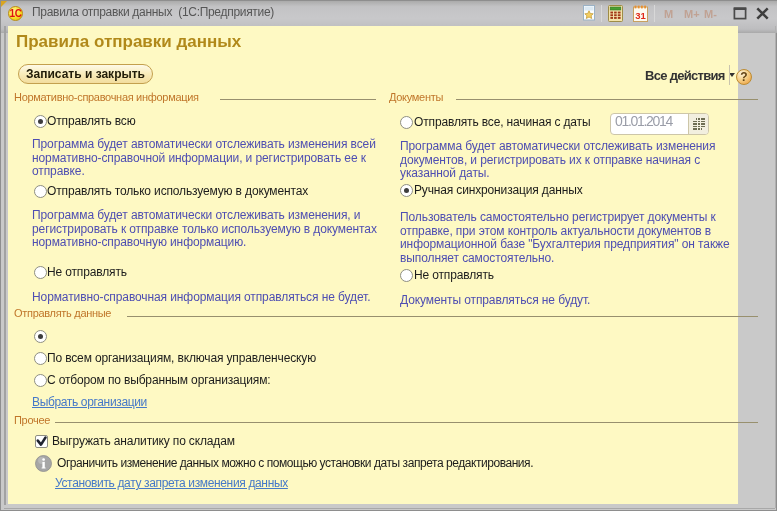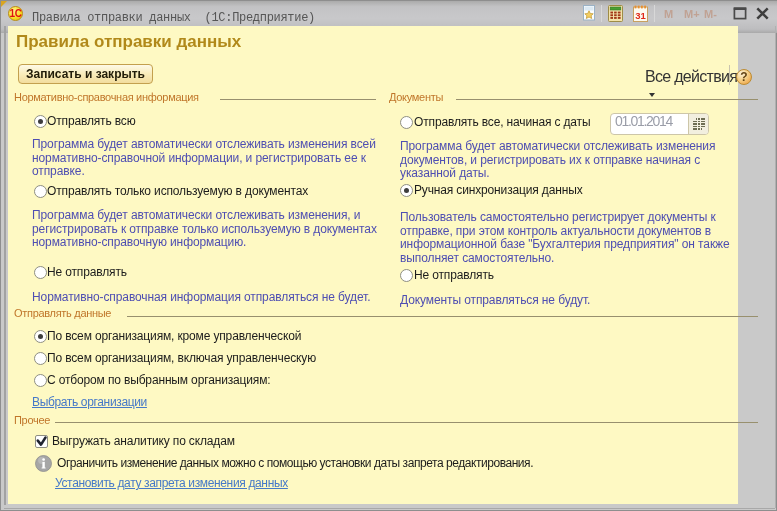--- a/index.html
+++ b/index.html
@@ -11,30 +11,30 @@
 #bgroove { position:absolute; left:3px; top:507px; width:771px; height:1px; background:#a8a8a8; }
 #rshade { position:absolute; left:774px; top:25px; width:1px; height:482px; background:#b0b0b0; }
 #titlebar { position:absolute; left:0; top:0; width:777px; height:32px;
   background:linear-gradient(#ababab,#c3c3c5 18%,#c8c8ca 55%,#bdbdbf 88%,#a9a9a9); }
 #corner { position:absolute; left:0; top:0; width:0; height:0;
   border-top:6px solid #d9a520; border-right:6px solid transparent; }
 #logo { position:absolute; left:7px; top:5px; width:15px; height:15px; border-radius:50%;
   background:radial-gradient(circle at 35% 30%, #fff48a, #f8d823 60%, #d8a800);
   border:1px solid #b98c10; color:#e01111; font-weight:bold; font-size:10px;
   text-align:center; line-height:14px; letter-spacing:-0.5px; }
-#title { position:absolute; left:31px; top:10px; font-size:12px; color:#565656; letter-spacing:-0.3px;font-family:Liberation Mono, monospace; }
+#title { position:absolute; left:31px; top:4px; font-size:12px; color:#565656; letter-spacing:-0.3px; }
 .tsep { position:absolute; top:4px; width:1px; height:17px; background:#9a9a9a; border-right:1px solid #d8d8d8; }
 .mbtn { position:absolute; top:7px; font-size:11px; font-weight:bold; color:#c0a294; }
 #client { position:absolute; left:7px; top:25px; width:730px; height:478px; background:#fef9c3; }
 h1 { position:absolute; left:8px; top:6px; font-size:17px; font-weight:bold; color:#b1891a; }
 #savebtn { position:absolute; left:10px; top:38px; width:135px; height:20px;
   background:linear-gradient(#fdfae8,#f9ecba 50%,#f2dd9e);
-  border:1px solid #c3a04e; border-radius:4px;
+  border:1px solid #c3a04e; border-radius:10px;
   font-size:12px; font-weight:bold; color:#211c08; text-align:center; line-height:18px; }
-#alldo { position:absolute; left:637px; top:42px; font-size:16px; color:#333; letter-spacing:-0.7px; }
+#alldo { position:absolute; left:637px; top:42px; font-size:13px; color:#333; letter-spacing:-0.7px;font-weight:bold; }
 #alldo .arr { display:inline-block; width:0; height:0; border-left:3.5px solid transparent;
   border-right:3.5px solid transparent; border-top:4px solid #333; margin-left:4px; vertical-align:3px; }
 #asep { position:absolute; left:721px; top:39px; width:1px; height:20px; background:#c9c4ae; }
 #help { position:absolute; left:728px; top:43px; width:16px; height:16px; border-radius:50%;
   background:radial-gradient(circle at 32% 26%, #fcf3da, #f5d088 45%, #eeab52 80%, #e9a344);
   border:1px solid #bd8c32; color:#634416; font-size:12px; font-weight:bold;
   text-align:center; line-height:14px; }
 .grouphead { position:absolute; font-size:11px; color:#c0762a; white-space:nowrap; letter-spacing:-0.3px; }
 .groupline { position:absolute; height:1px; background:#98906e; }
 .radio { position:absolute; width:13px; height:13px; border-radius:50%;
@@ -160,21 +160,20 @@
     <div class="radio sel" style="left:392px;top:158px"></div>
     <div class="lbl" style="left:406px;top:157px">Ручная синхронизация данных</div>
     <div class="desc" style="left:392px;top:185px">Пользователь самостоятельно регистрирует документы к<br>отправке, при этом контроль актуальности документов в<br>информационной базе "Бухгалтерия предприятия" он также<br>выполняет самостоятельно.</div>
     <div class="radio" style="left:392px;top:243px"></div>
     <div class="lbl" style="left:406px;top:242px">Не отправлять</div>
     <div class="desc" style="left:392px;top:268px">Документы отправляться не будут.</div>
 
     <div class="grouphead" style="left:6px;top:281px">Отправлять данные</div>
     <div class="groupline" style="left:119px;top:290px;width:631px"></div>
     <div class="radio sel" style="left:26px;top:304px"></div>
-    <div class="lbl" style="left:39px;top:303px">По всем организациям, кроме управленческой</div>
     <div class="radio" style="left:26px;top:326px"></div>
     <div class="lbl" style="left:39px;top:325px">По всем организациям, включая управленческую</div>
     <div class="radio" style="left:26px;top:348px"></div>
     <div class="lbl" style="left:39px;top:347px">С отбором по выбранным организациям:</div>
     <div class="link" style="left:24px;top:369px">Выбрать организации</div>
 
     <div class="grouphead" style="left:6px;top:388px">Прочее</div>
     <div class="groupline" style="left:47px;top:396px;width:703px"></div>
     <div id="checkbox">
         <svg width="11" height="11" viewBox="0 0 11 11">

